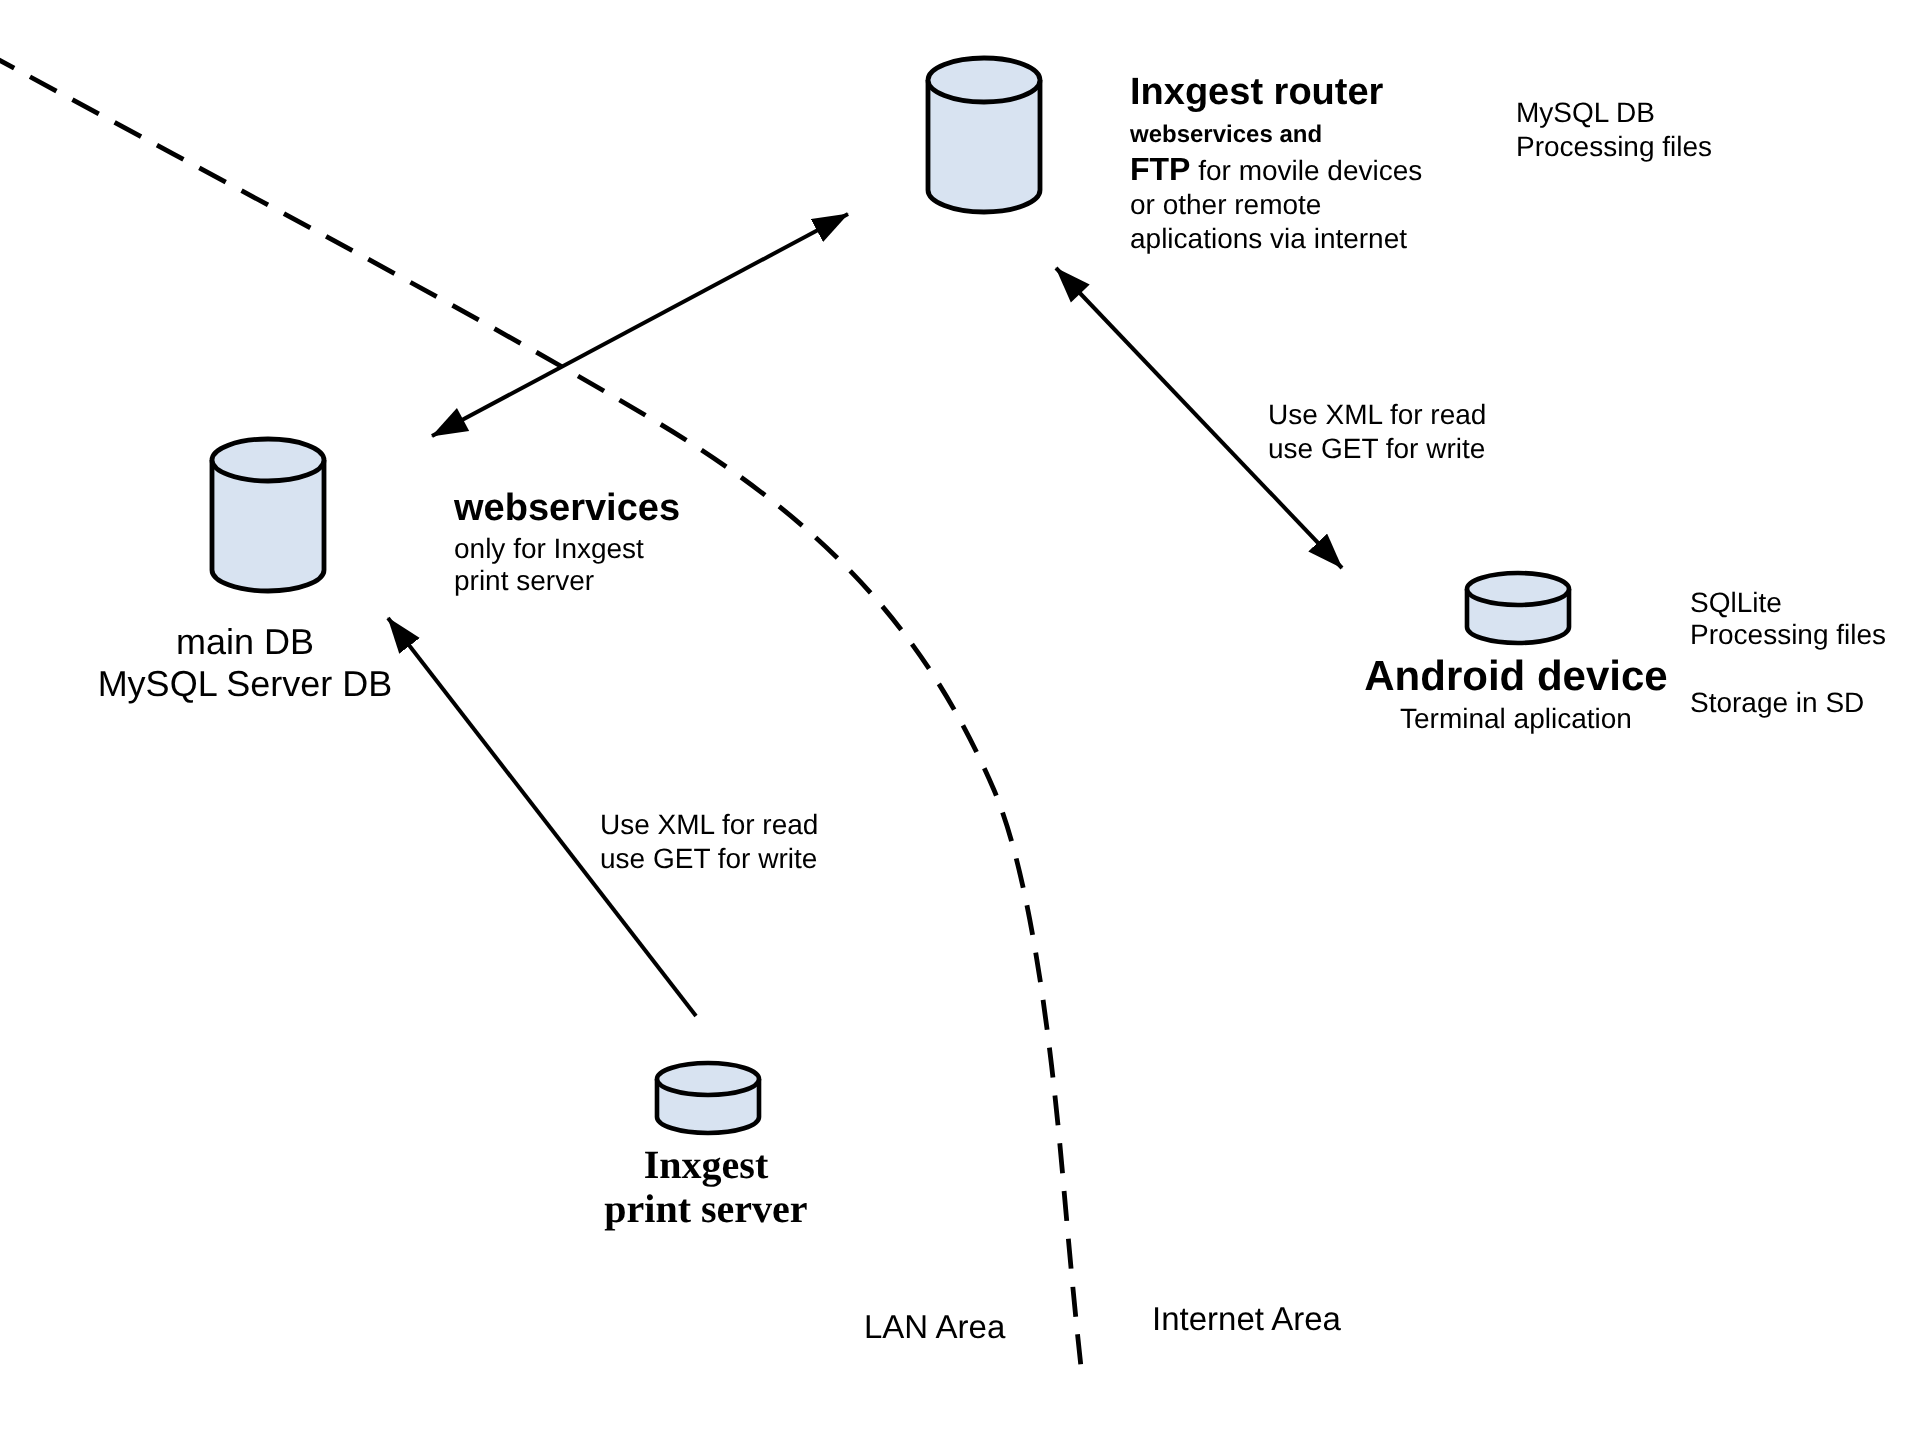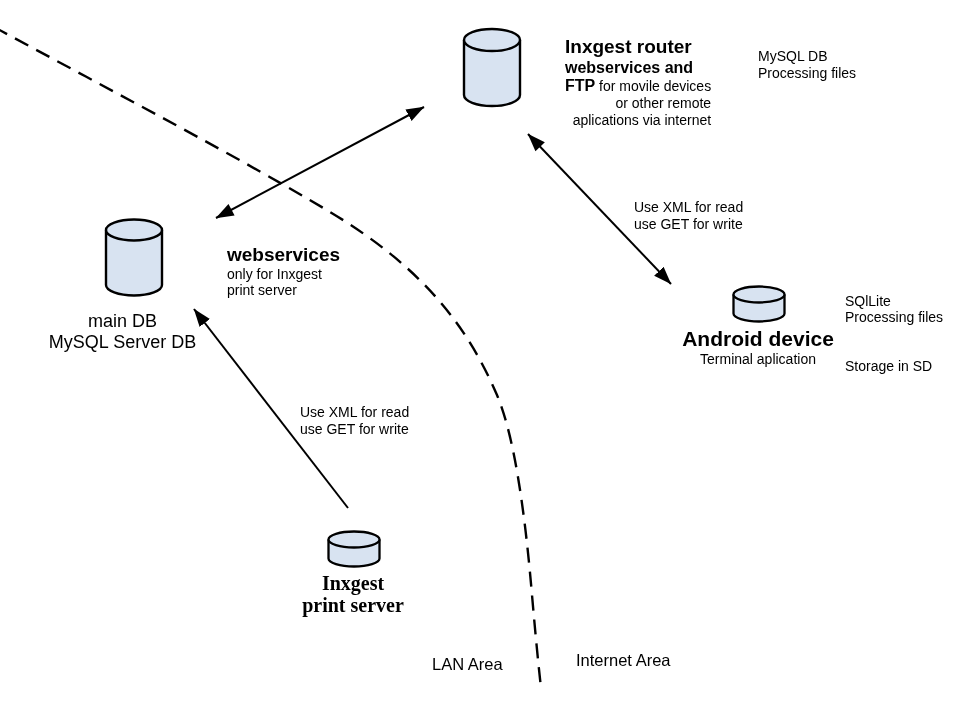--- a/index.html
+++ b/index.html
@@ -9,33 +9,33 @@
   }
   .layer{position:absolute;left:0;top:0;width:960px;height:720px;pointer-events:none;}
   .abs{position:absolute;}
   .txt{white-space:nowrap;}
   .annot{font-size:14px;line-height:16.5px;}
   .center{text-align:center;}
   .cyl svg{display:block;}
   
   .router-block{left:565px;top:36px;}
   .router-l1{font-size:19px;font-weight:bold;line-height:22px;}
-  .router-l2{font-size:16px;font-weight:bold;line-height:19px;}
-  .router-small{font-size:14px;line-height:17px;text-align:right;}
+  .router-l2{font-size:12px;font-weight:bold;line-height:19px;}
+  .router-small{font-size:14px;line-height:17px;}
   .router-ftp{font-size:16px;font-weight:bold;}
   .mysqldb-block{left:758px;top:48px;}
   .ws-block{left:227px;top:243px;}
   .ws-title{font-size:19px;font-weight:bold;line-height:23px;}
   .ws-small{font-size:14px;line-height:16px;}
   .maindb-block{left:30px;top:311px;width:185px;font-size:18px;line-height:21px;}
   .android-block{left:663px;top:327px;width:190px;}
   .android-title{font-size:21px;font-weight:bold;line-height:24px;}
   .android-small{font-size:14px;line-height:16.5px;}
   .sqlite-block{left:845px;top:293px;font-size:14px;line-height:16px;}
-  .sqlite-gap{margin-top:33px;}
+  .sqlite-gap{margin-top:18px;}
   .print-block{left:258px;top:572px;width:190px;font-family:Liberation Serif, serif;}
   .print-title{font-size:20px;font-weight:bold;line-height:22px;}
   .print-small{font-size:14px;line-height:16px;}
   .area-label{font-size:16.5px;}
   .lan{left:400px;top:655px;margin-left:32px;}
   .internet{left:576px;top:651px;}
   .a-xmlfiles{left:272px;top:91px;}
   .a-xmlget-r{left:634px;top:199px;}
   .a-xmlget-l{left:300px;top:404px;}
 </style>

